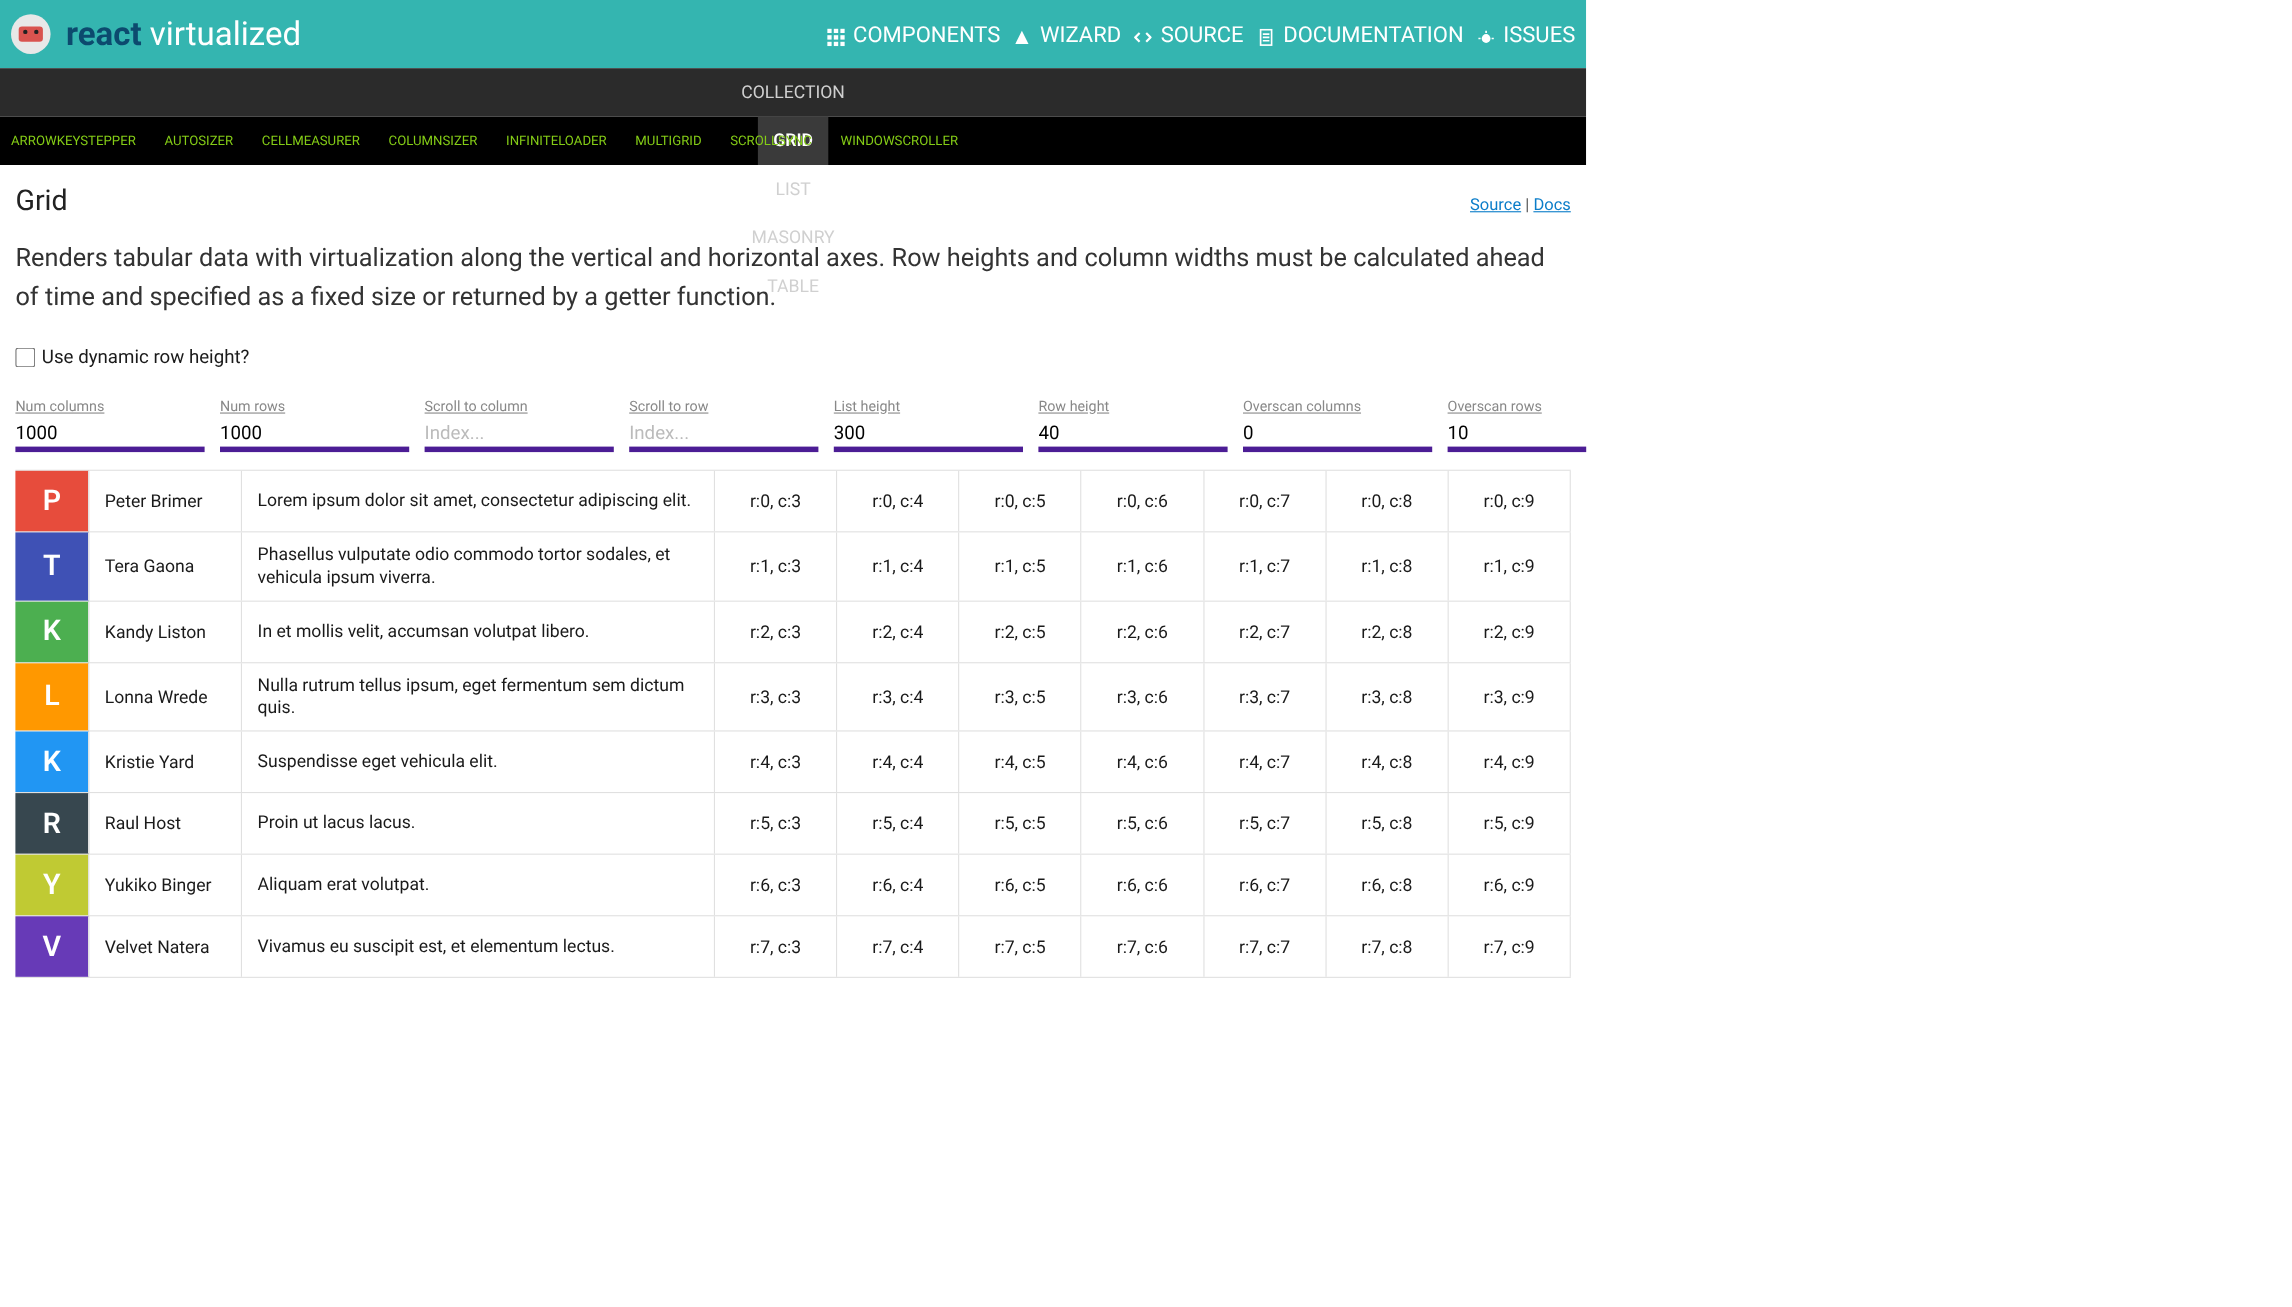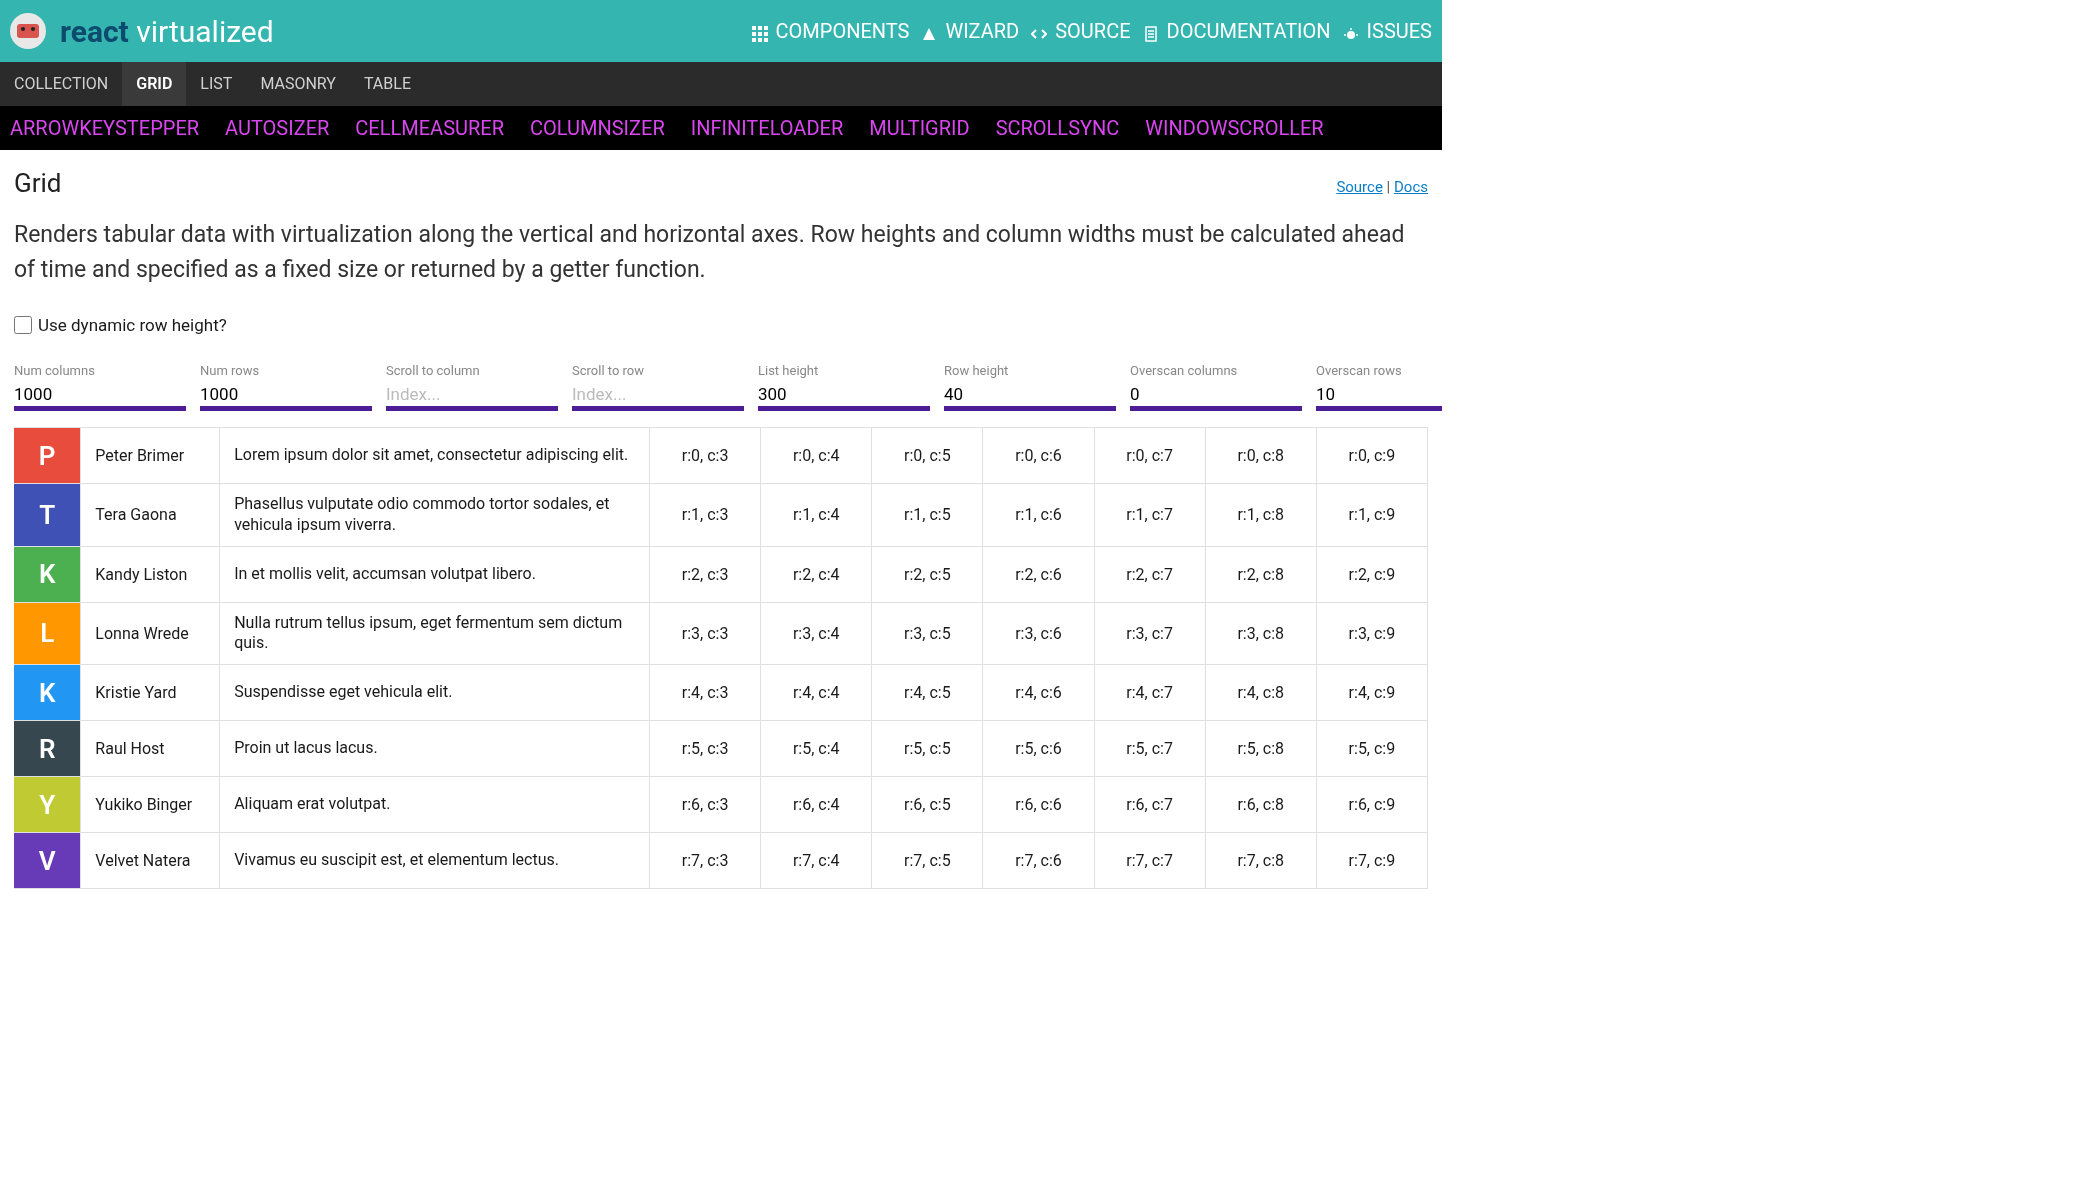--- a/index.html
+++ b/index.html
@@ -8,37 +8,37 @@
 .logo-badge { width:36px; height:36px; background:#e8e8e8; border-radius:50%; display:flex; align-items:center; justify-content:center; margin-right:14px; }
 .logo-inner { width:22px; height:14px; background:#d9534f; border-radius:3px; position:relative; }
 .logo-inner::before { content:''; position:absolute; top:3px; left:4px; width:4px; height:4px; background:#222; border-radius:50%; }
 .logo-inner::after { content:''; position:absolute; top:3px; right:4px; width:4px; height:4px; background:#222; border-radius:50%; }
 .brand { font-size:30px; font-weight:400; }
 .brand-dark { color:#0c4a6e; font-weight:700; }
 .brand-light { color:#fff; }
 .header-nav { margin-left:auto; display:flex; gap:12px; align-items:center; color:#fff; font-size:20px; }
 .hn-item { display:flex; align-items:center; gap:8px; cursor:pointer; white-space:nowrap; }
 .hn-icon { width:16px; height:16px; display:inline-block; }
-.subnav1 { background:#2b2b2b; display:flex; align-items:center; height:44px; }
+.subnav1 { background:#2b2b2b; display:flex; align-items:center; height:44px;flex-direction:column; }
 .subnav1 .tab { padding:0 14px; color:#d0d0d0; font-size:16px; line-height:44px; cursor:pointer; }
 .subnav1 .tab.active { background:#3a3a3a; color:#fff; font-weight:600; }
 .subnav2 { background:#000; display:flex; align-items:center; gap:26px; padding:0 10px; height:44px; }
-.subnav2 .tab2 { color:#d946ef; font-size:20px; cursor:pointer; }
+.subnav2 .tab2 { color:#84cc16; font-size:12px; cursor:pointer; }
 .content { padding:18px 14px 0 14px; }
 .title-row { display:flex; align-items:baseline; }
 .page-title { font-size:26px; font-weight:400; color:#222; }
 .src-links { margin-left:auto; font-size:15px; }
 .src-links a { color:#0b7dc9; text-decoration:underline; cursor:pointer; }
 .src-sep { color:#555; }
 .desc { margin-top:20px; font-size:23px; color:#333; line-height:1.5; max-width:1400px; }
 .chk-row { margin-top:28px; display:flex; align-items:center; gap:6px; font-size:17px; }
 .chk-row input { width:18px; height:18px; }
 .controls { margin-top:28px; display:flex; gap:14px; }
 .ctrl { display:flex; flex-direction:column; width:172px; }
-.ctrl label { font-size:13px; color:#888; margin-bottom:4px; }
+.ctrl label { font-size:13px; color:#888; margin-bottom:4px;text-decoration:underline; }
 .ctrl input { border:none; border-bottom:5px solid #4c1d95; font-size:17px; padding:2px 0; outline:none; background:transparent; }
 .ctrl input::placeholder { color:#bbb; }
 .grid { margin-top:16px; border-top:1px solid #e0e0e0; }
 .grow { display:flex; border-bottom:1px solid #e0e0e0; align-items:stretch; min-height:56px; }
 .cell { border-right:1px solid #e0e0e0; padding:10px 14px; display:flex; align-items:center; font-size:16px; }
 .c-badge { width:68px; justify-content:center; font-size:26px; font-weight:600; color:#fff; padding:0; }
 .c-name { width:140px; }
 .c-desc { width:434px; line-height:1.3; }
 .c-rc { width:112px; justify-content:center; }
 .bg-red{background:#e74c3c}.bg-blue{background:#3f51b5}.bg-green{background:#4caf50}.bg-orange{background:#ff9800}.bg-lblue{background:#2196f3}.bg-dark{background:#37474f}.bg-lime{background:#c0ca33}.bg-purple{background:#673ab7}

